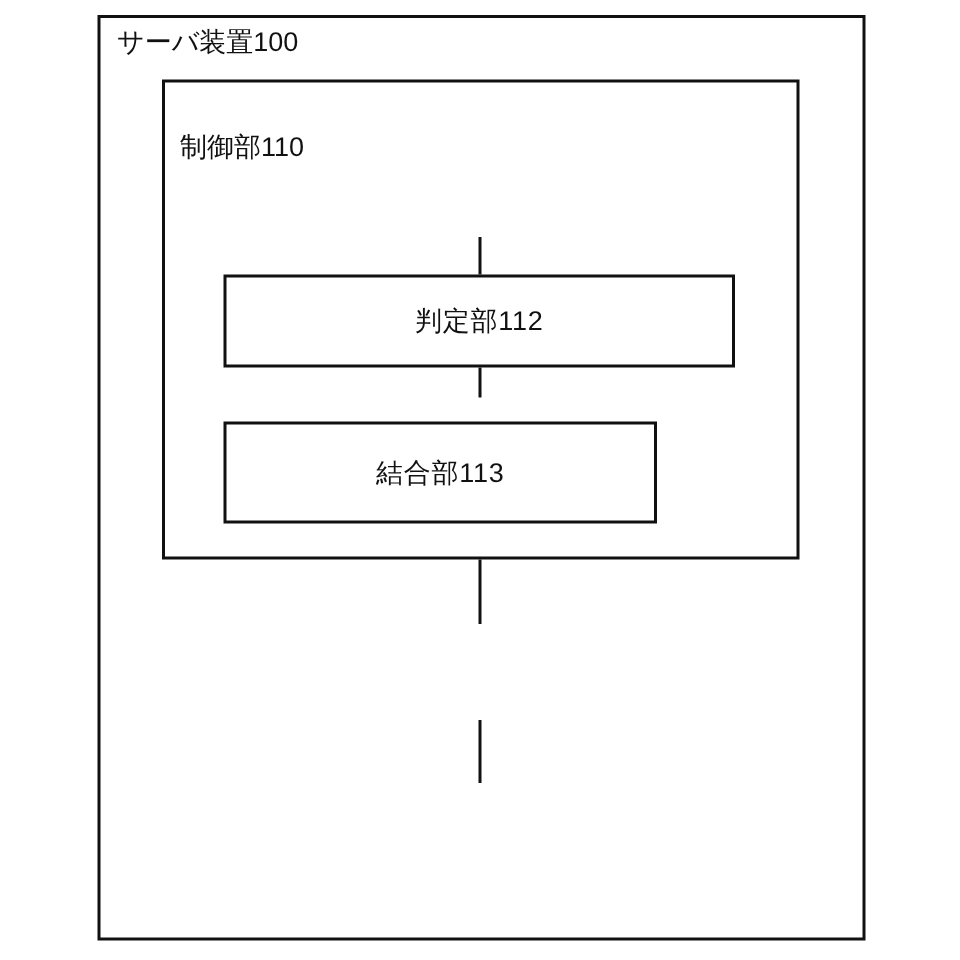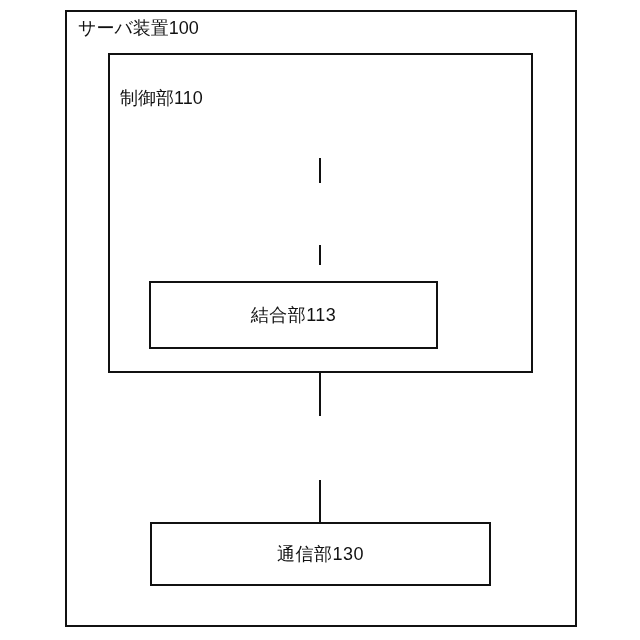--- a/index.html
+++ b/index.html
@@ -70,24 +70,24 @@
 
 <div id="diagram" style="--ink: #111111; --bg: #ffffff;">
 
   <div id="outer-box" class="frame"></div>
   <div id="outer-label" class="container-label">サーバ装置100</div>
 
   <div id="control-box" class="frame"></div>
   <div id="control-label" class="container-label">制御部110</div>
 
 
+  <div id="block-determination" class="block">判定部112</div>
 
   <div id="block-combining" class="block">結合部113</div>
 
 
-  <div id="block-communication" class="block">通信部130</div>
 
   <div id="connector-acq-det" class="connector"></div>
   <div id="connector-det-comb" class="connector"></div>
   <div id="connector-ctrl-stor" class="connector"></div>
   <div id="connector-stor-comm" class="connector"></div>
 
 </div>
 
 </body></html>

